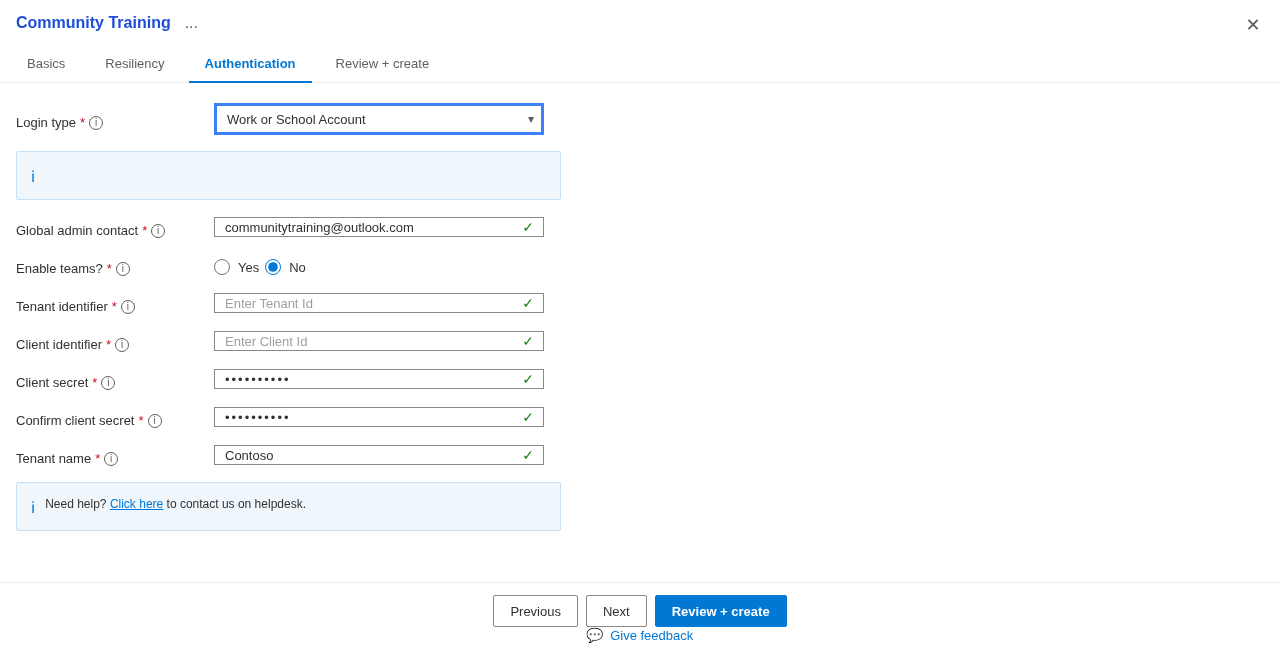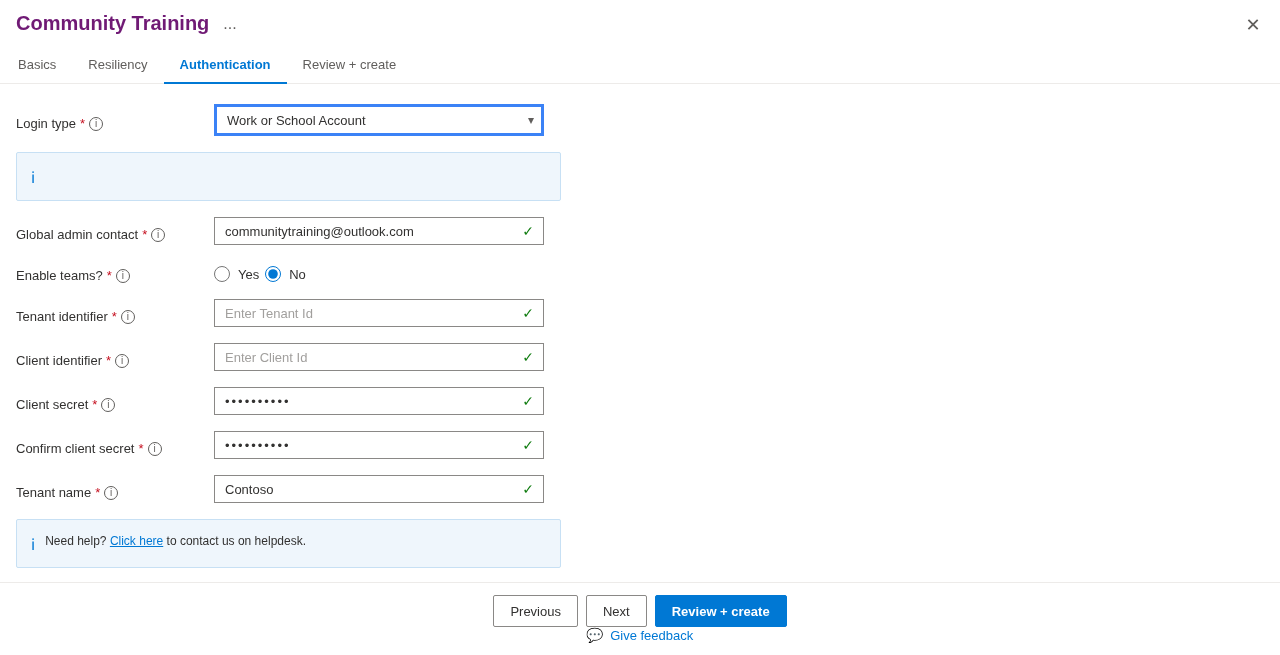--- a/index.html
+++ b/index.html
@@ -27,23 +27,23 @@
       position: relative;
     }
 
     .title-bar-left {
       display: flex;
       align-items: center;
       gap: 8px;
     }
 
     .app-title {
-      font-size: 20px;
+      font-size: 16px;
       font-weight: 600;
-      color: #701a75;
+      color: #1d4ed8;
     }
 
     .ellipsis-btn {
       background: none;
       border: none;
       cursor: pointer;
       color: #605e5c;
       font-size: 16px;
       padding: 2px 6px;
       border-radius: 2px;
@@ -60,23 +60,23 @@
       font-size: 18px;
       width: 30px;
       height: 30px;
       display: flex;
       align-items: center;
       justify-content: center;
     }
 
     .nav-tabs {
       display: flex;
-      padding: 0 2px;
+      padding: 0 11px;
       border-bottom: 1px solid #edebe9;
-      gap: 0;
+      gap: 8px;
     }
 
     .nav-tab {
       padding: 10px 16px;
       font-size: 13px;
       cursor: pointer;
       color: #605e5c;
       border: none;
       background: none;
       border-bottom: 2px solid transparent;
@@ -129,21 +129,21 @@
     }
 
     .form-control {
       flex: 1;
       max-width: 330px;
       position: relative;
     }
 
     .input-field {
       width: 100%;
-      height: 28px;
+      height: 20px;
       padding: 0 48px 0 10px;
       border: 1px solid #8a8886;
       font-size: 13px;
       color: #323130;
       background: #ffffff;
       outline: none;
     }
 
     .input-field::placeholder {
       color: #a19f9d;

